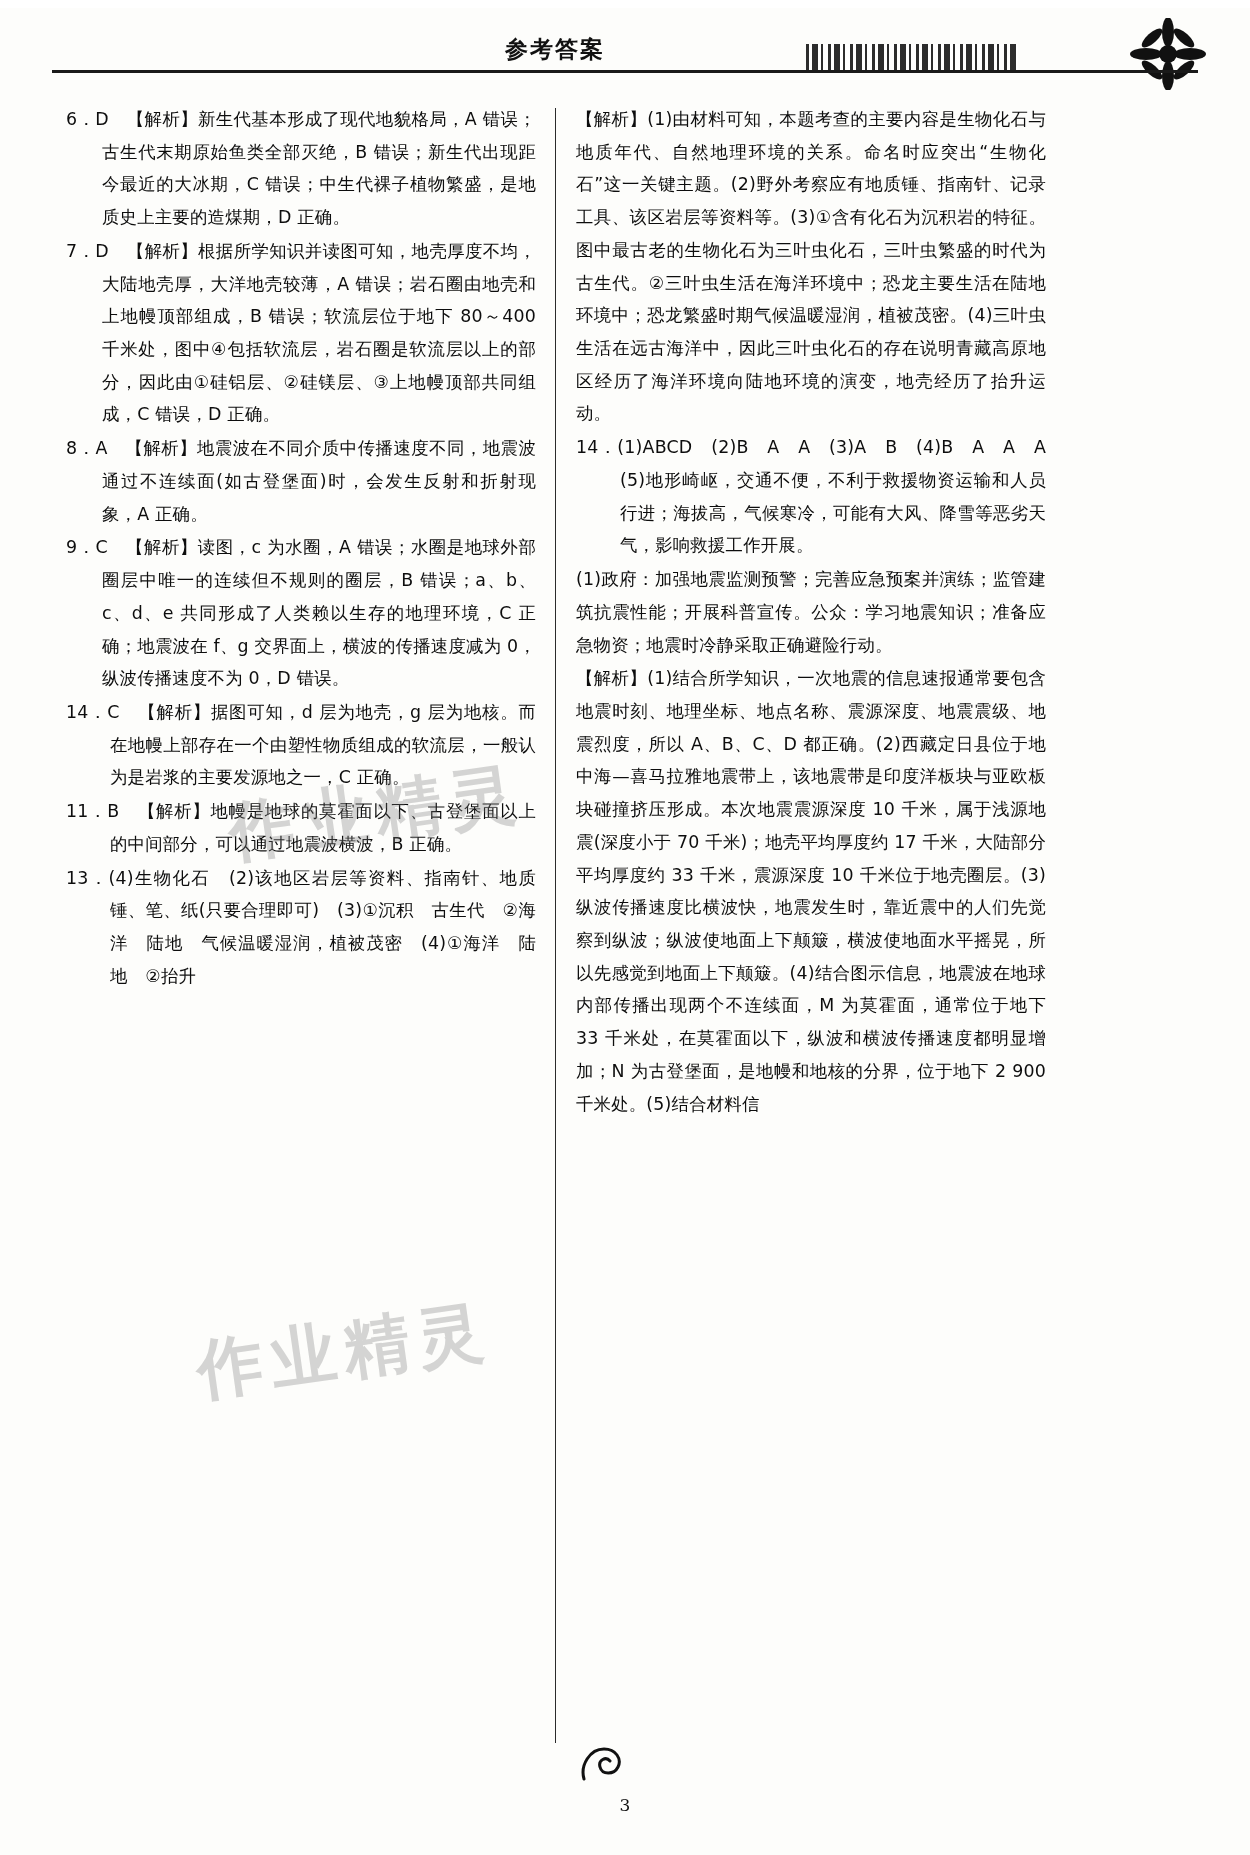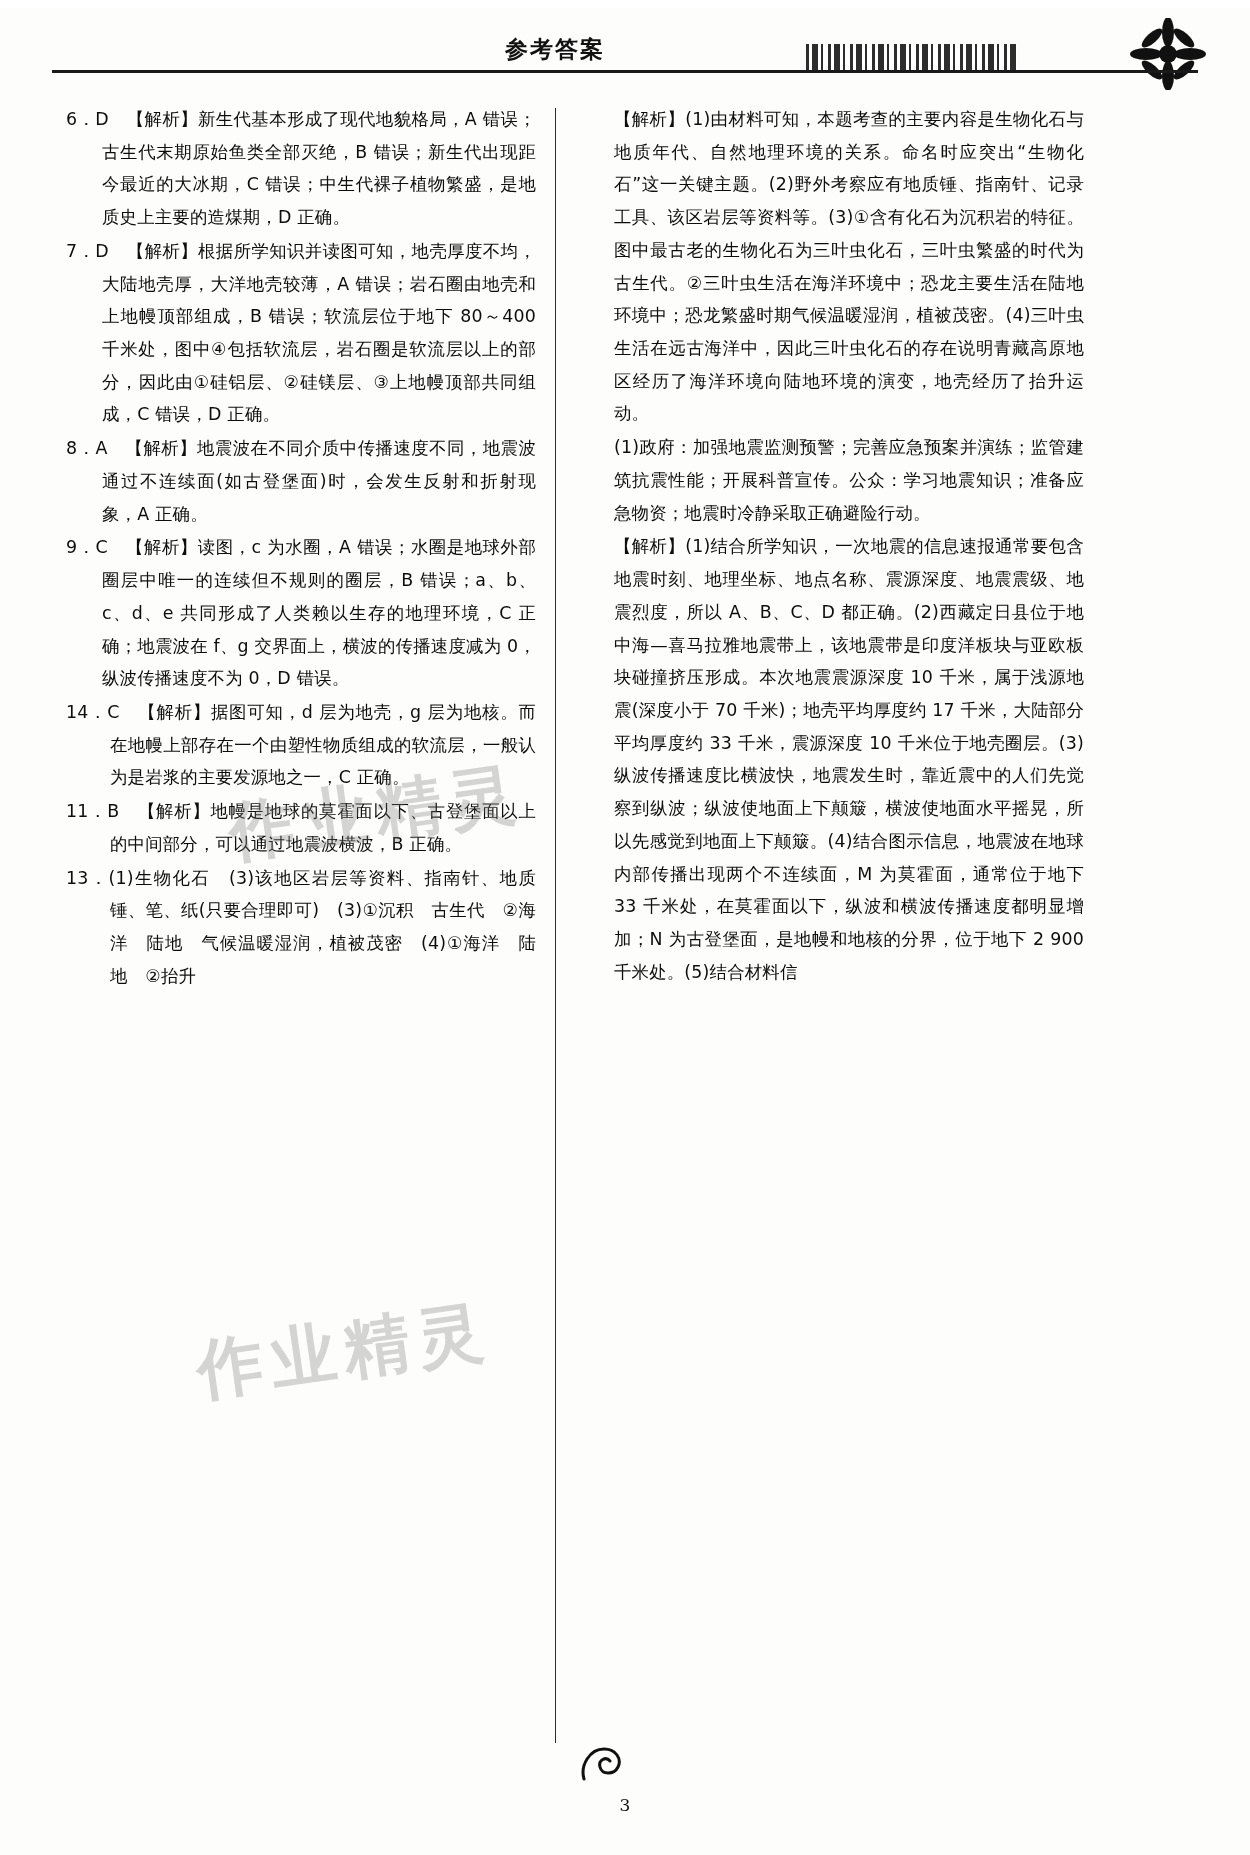--- a/index.html
+++ b/index.html
@@ -74,21 +74,21 @@
   .col {
     position: absolute;
     top: 95px;
     width: 470px;
     font-size: 17.4px;
     line-height: 1.88;
     color: #0d0d0d;
     font-family: "DejaVu Sans", "Liberation Sans", sans-serif;
   }
   .col-left { left: 66px; }
-  .col-right { left: 614px; }
+  .col-right { left: 576px; }
 
   .divider {
     position: absolute;
     left: 555px;
     top: 100px;
     width: 1px;
     height: 1635px;
     background: #2b2b2b;
   }
 
@@ -180,25 +180,26 @@
 
   <div class="divider"></div>
 
   <div class="col col-left">
     <p class="para hang">6．D　【解析】新生代基本形成了现代地貌格局，A 错误；古生代末期原始鱼类全部灭绝，B 错误；新生代出现距今最近的大冰期，C 错误；中生代裸子植物繁盛，是地质史上主要的造煤期，D 正确。</p>
     <p class="para hang">7．D　【解析】根据所学知识并读图可知，地壳厚度不均，大陆地壳厚，大洋地壳较薄，A 错误；岩石圈由地壳和上地幔顶部组成，B 错误；软流层位于地下 80～400 千米处，图中④包括软流层，岩石圈是软流层以上的部分，因此由①硅铝层、②硅镁层、③上地幔顶部共同组成，C 错误，D 正确。</p>
     <p class="para hang">8．A　【解析】地震波在不同介质中传播速度不同，地震波通过不连续面(如古登堡面)时，会发生反射和折射现象，A 正确。</p>
     <p class="para hang">9．C　【解析】读图，c 为水圈，A 错误；水圈是地球外部圈层中唯一的连续但不规则的圈层，B 错误；a、b、c、d、e 共同形成了人类赖以生存的地理环境，C 正确；地震波在 f、g 交界面上，横波的传播速度减为 0，纵波传播速度不为 0，D 错误。</p>
     <p class="para hang-wide">14．C　【解析】据图可知，d 层为地壳，g 层为地核。而在地幔上部存在一个由塑性物质组成的软流层，一般认为是岩浆的主要发源地之一，C 正确。</p>
     <p class="para hang-wide">11．B　【解析】地幔是地球的莫霍面以下、古登堡面以上的中间部分，可以通过地震波横波，B 正确。</p>
-    <p class="para hang-wide">13．(1)生物化石　(3)该地区岩层等资料、指南针、地质锤、笔、纸(只要合理即可)　(3)①沉积　古生代　②海洋　陆地　气候温暖湿润，植被茂密　(4)①海洋　陆地　②抬升</p>
+    <p class="para hang-wide">13．(4)生物化石　(2)该地区岩层等资料、指南针、地质锤、笔、纸(只要合理即可)　(3)①沉积　古生代　②海洋　陆地　气候温暖湿润，植被茂密　(4)①海洋　陆地　②抬升</p>
   </div>
 
   <div class="col col-right">
     <p class="para">【解析】(1)由材料可知，本题考查的主要内容是生物化石与地质年代、自然地理环境的关系。命名时应突出“生物化石”这一关键主题。(2)野外考察应有地质锤、指南针、记录工具、该区岩层等资料等。(3)①含有化石为沉积岩的特征。图中最古老的生物化石为三叶虫化石，三叶虫繁盛的时代为古生代。②三叶虫生活在海洋环境中；恐龙主要生活在陆地环境中；恐龙繁盛时期气候温暖湿润，植被茂密。(4)三叶虫生活在远古海洋中，因此三叶虫化石的存在说明青藏高原地区经历了海洋环境向陆地环境的演变，地壳经历了抬升运动。</p>
+    <p class="para hang-wide">14．(1)ABCD　(2)B　A　A　(3)A　B　(4)B　A　A　A　(5)地形崎岖，交通不便，不利于救援物资运输和人员行进；海拔高，气候寒冷，可能有大风、降雪等恶劣天气，影响救援工作开展。</p>
     <p class="para">(1)政府：加强地震监测预警；完善应急预案并演练；监管建筑抗震性能；开展科普宣传。公众：学习地震知识；准备应急物资；地震时冷静采取正确避险行动。</p>
     <p class="para">【解析】(1)结合所学知识，一次地震的信息速报通常要包含地震时刻、地理坐标、地点名称、震源深度、地震震级、地震烈度，所以 A、B、C、D 都正确。(2)西藏定日县位于地中海—喜马拉雅地震带上，该地震带是印度洋板块与亚欧板块碰撞挤压形成。本次地震震源深度 10 千米，属于浅源地震(深度小于 70 千米)；地壳平均厚度约 17 千米，大陆部分平均厚度约 33 千米，震源深度 10 千米位于地壳圈层。(3)纵波传播速度比横波快，地震发生时，靠近震中的人们先觉察到纵波；纵波使地面上下颠簸，横波使地面水平摇晃，所以先感觉到地面上下颠簸。(4)结合图示信息，地震波在地球内部传播出现两个不连续面，M 为莫霍面，通常位于地下 33 千米处，在莫霍面以下，纵波和横波传播速度都明显增加；N 为古登堡面，是地幔和地核的分界，位于地下 2 900 千米处。(5)结合材料信</p>
   </div>
 
   <div class="wm wm-1">作业精灵</div>
   <div class="wm wm-2">作业精灵</div>
 
   <svg class="footer-swirl" viewBox="0 0 46 42">
     <path d="M6 36 C2 22 12 6 26 6 C38 6 44 16 40 24 C36 32 24 32 22 24 C20 17 28 13 32 18" fill="none" stroke="#111" stroke-width="3" stroke-linecap="round"></path>
   </svg>

